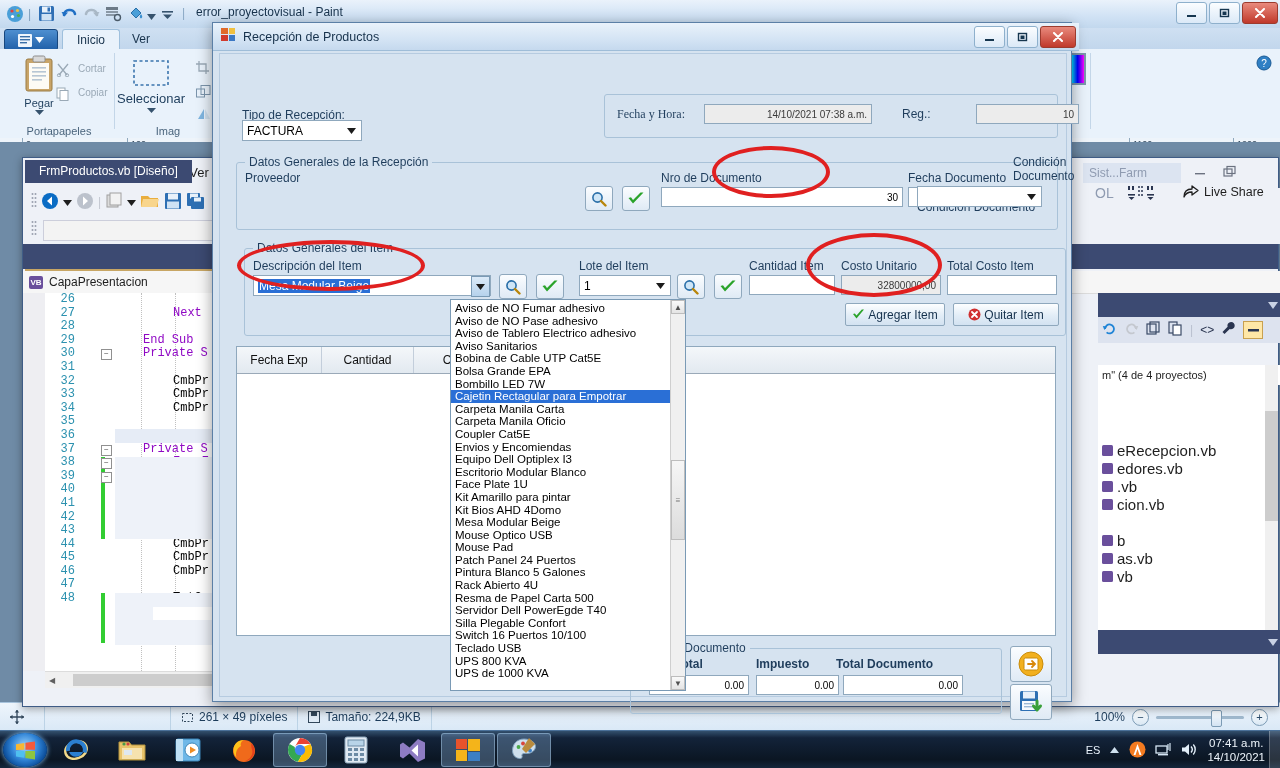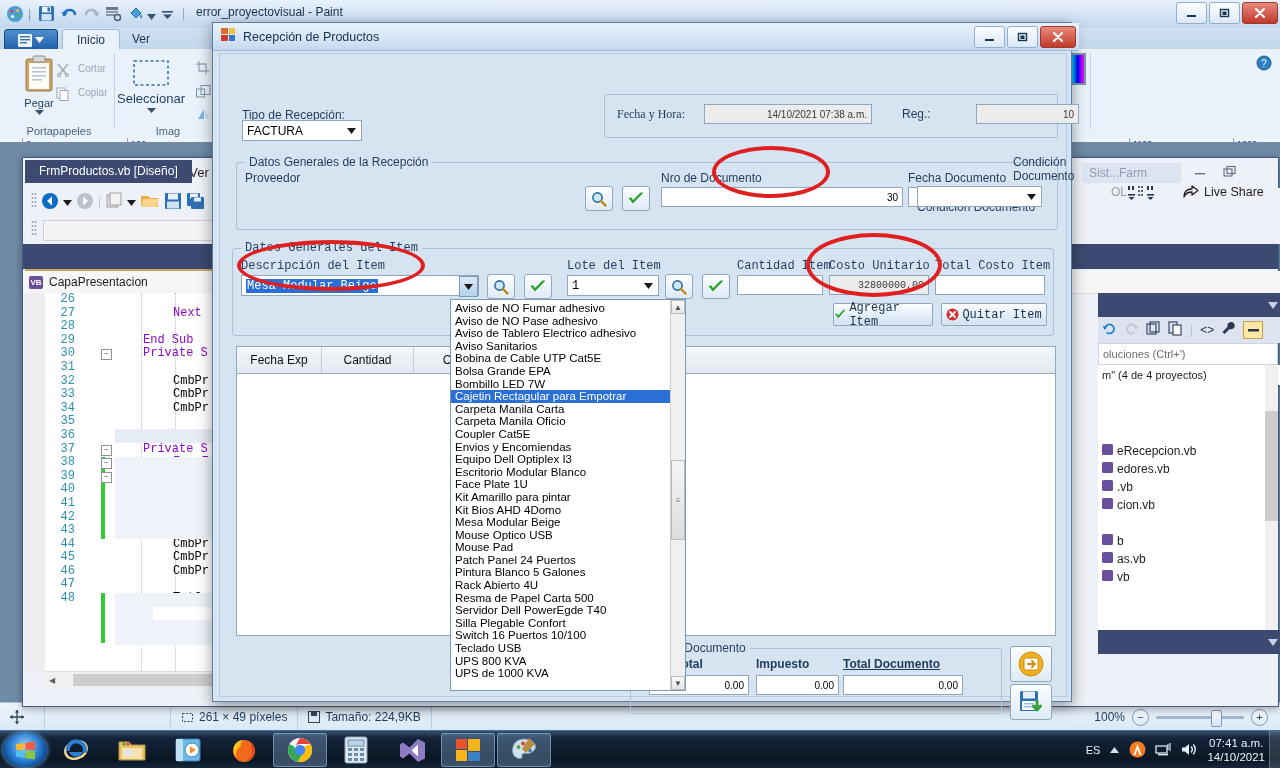--- a/index.html
+++ b/index.html
@@ -101,21 +101,21 @@
   #vs-rightdock{position:absolute;left:1075px;top:135px;width:180px;height:395px;background:#eef1f7;}
   #se-title{position:absolute;left:0;top:0;width:100%;height:24px;background:#3c4a72;
     color:#fff;font-size:12px;display:flex;align-items:center;justify-content:flex-end;padding-right:8px;}
   #se-toolbar{position:absolute;left:0;top:24px;width:100%;height:26px;background:#dde3ef;
     display:flex;align-items:center;gap:7px;padding-left:4px;}
   #se-search{position:absolute;left:0;top:50px;width:100%;height:22px;background:#fff;
     border:1px solid #cfd3dd;font-size:11px;color:#6d6d6d;display:flex;align-items:center;padding-left:4px;box-sizing:border-box;}
   #se-root{position:absolute;left:0;top:72px;width:100%;height:20px;background:#fff;
     font-size:11px;color:#1e1e1e;display:flex;align-items:center;padding-left:4px;}
   #se-tree{position:absolute;left:0;top:92px;width:100%;height:245px;background:#fff;
-    font-size:12px;color:#1e1e1e;padding-top:4px;box-sizing:border-box;}
+    font-size:15px;color:#1e1e1e;padding-top:4px;box-sizing:border-box;}
   .se-row{height:16px;line-height:16px;padding-left:4px;display:flex;align-items:center;gap:4px;}
   #se-bottombar{position:absolute;left:0;top:337px;width:100%;height:24px;background:#3c4a72;
     display:flex;align-items:center;justify-content:flex-end;padding-right:8px;color:#fff;}
   #se-vscroll{position:absolute;right:0;top:72px;width:13px;height:265px;background:#f0f0f0;}
   #se-vthumb{position:absolute;left:0;top:46px;width:13px;height:110px;background:#cdcdcd;}
 
   
   #frm{left:212px;top:22px;width:858px;height:678px;
     background:#d6e3f0;border:1px solid #5b7fa6;box-shadow:0 4px 14px rgba(0,0,0,.4);}
   #frm-title{position:absolute;left:0;top:0;width:100%;height:27px;
@@ -614,21 +614,20 @@
         <svg width="15" height="15" viewBox="0 0 15 15">
             <path d="M10 1 a3.6 3.6 0 0 0-3.4 4.8 L1.5 11 l2 2 l5.2-5.1 A3.6 3.6 0 1 0 10 1Z" fill="#2a3550"></path>
           </svg>
       </span>
       <span style="background:#ffe7a6;border:1px solid #c8a050;width:18px;height:16px;display:flex;align-items:center;justify-content:center;">
         <svg width="11" height="4" viewBox="0 0 11 4">
             <rect x="0" y="1" width="11" height="2.5" fill="#2a3550"></rect>
           </svg>
       </span>
     </div>
-    <div id="se-search">oluciones (Ctrl+')</div>
     <div id="se-root">m" (4 de 4 proyectos)</div>
     <div id="se-tree">
         <div class="se-row" style="position: absolute; top: 58px; left: 0px; width: 100%;">
           <span><svg width="11" height="11" viewBox="0 0 11 11">
               <rect x="0" y="0" width="11" height="11" rx="1.5" fill="#6a4f9c"></rect>
             </svg></span>
           <span>eRecepcion.vb</span>
         </div>
         <div class="se-row" style="position: absolute; top: 76px; left: 0px; width: 100%;">
           <span><svg width="11" height="11" viewBox="0 0 11 11">
@@ -683,21 +682,21 @@
       <svg width="14" height="12" viewBox="0 0 14 12">
           <rect x="2" y="7" width="10" height="1.4" fill="#6b7280"></rect>
         </svg>
     </span>
     <span class="abs" style="left:140px;top:2px;">
       <svg width="14" height="13" viewBox="0 0 14 13">
           <rect x="1" y="4" width="8" height="7" fill="none" stroke="#6b7280" stroke-width="1.2"></rect>
           <rect x="4" y="1.5" width="8" height="7" fill="none" stroke="#6b7280" stroke-width="1.2"></rect>
         </svg>
     </span>
-    <span class="abs" style="left:28px;top:22px;font-size:12px;color:#8f9bb1;">OL</span>
+    <span class="abs" style="left:12px;top:22px;font-size:14px;color:#8f9bb1;">OL</span>
     <span class="abs" style="left:44px;top:21px;">
       <svg width="36" height="18" viewBox="0 0 36 18">
           <g fill="#2a3550">
             <rect x="1" y="2" width="2" height="4"></rect>
             <rect x="5" y="2" width="2" height="4"></rect>
             <rect x="1" y="10" width="7" height="1.6"></rect>
             <path d="M1.5 13 L7.5 13 L4.5 16 Z"></path>
             <circle cx="12" cy="3" r="1"></circle>
             <circle cx="15" cy="3" r="1"></circle>
             <circle cx="12" cy="7" r="1"></circle>
@@ -796,21 +795,21 @@
 
     <div class="combo" style="left:697px;top:132px;width:125px;top:132px;">
       <span></span>
       <span class="arrow">
         <svg width="9" height="6" viewBox="0 0 9 6">
             <path d="M0 0 L9 0 L4.5 6 Z" fill="#1b1b1b"></path>
           </svg>
       </span>
     </div>
 
-    <div class="gbox" style="left:12px;top:194px;width:820px;height:86px;font-family:Liberation Mono, monospace;">
+    <div class="gbox" style="left:24px;top:194px;width:820px;height:86px;">
       <span class="gbox-title">Datos Generales del Item</span>
       <span class="lbl" style="left:8px;top:10px;">Descripción del Item</span>
       <div class="combo" style="left:8px;top:26px;width:238px;">
         <span style="background:#2a6fd6;color:#fff;padding:0 1px;">Mesa Modular Beige</span>
         <span class="arrow" style="background:linear-gradient(#dbeaf8,#b6d2ec);border:1px solid #7a9ab5;width:17px;height:19px;right:0;top:0;">
           <svg width="9" height="6" viewBox="0 0 9 6">
               <path d="M0 0 L9 0 L4.5 6 Z" fill="#1b1b1b"></path>
             </svg>
         </span>
       </div>
@@ -880,21 +879,21 @@
         </div>
       <div class="abs" style="left:0;top:26px;width:100%;height:262px;" id="grid-body"></div>
     </div>
 
     <div class="gbox" style="left:410px;top:594px;width:370px;height:64px;">
       <span class="gbox-title">Totales Documento</span>
       <span class="lbl" style="left:18px;top:8px;font-weight:bold;">Sub Total</span>
       <div class="inp right" style="left:18px;top:26px;width:100px;">0.00</div>
       <span class="lbl" style="left:125px;top:8px;font-weight:bold;">Impuesto</span>
       <div class="inp right" style="left:125px;top:26px;width:83px;">0.00</div>
-      <span class="lbl" style="left:212px;top:8px;font-weight:bold;text-decoration:underline;">Total Documento</span>
+      <span class="lbl" style="left:205px;top:8px;font-weight:bold;">Total Documento</span>
       <div class="inp right" style="left:212px;top:26px;width:120px;">0.00</div>
     </div>
 
     <div class="btn-sq" style="left:790px;top:592px;width:40px;height:34px;">
       <svg width="26" height="26" viewBox="0 0 26 26">
           <circle cx="13" cy="13" r="12" fill="#f2b01e" stroke="#c98c0c"></circle>
           <rect x="6" y="7" width="14" height="12" rx="1.5" fill="#fff" stroke="#c98c0c"></rect>
           <path d="M10 13 H17 M14 10 L17 13 L14 16" stroke="#d8880a" stroke-width="1.8" fill="none" stroke-linecap="round"></path>
         </svg>
     </div>

